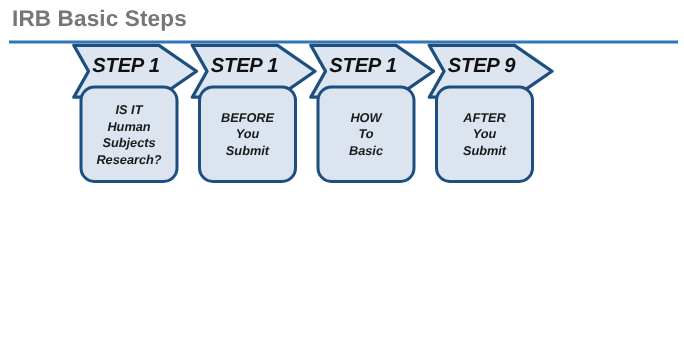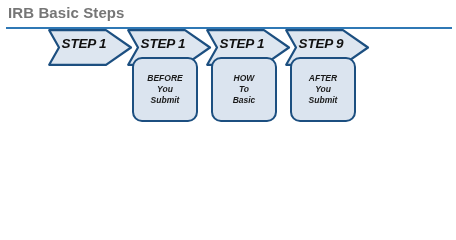--- a/index.html
+++ b/index.html
@@ -144,20 +144,26 @@
 
   <div class="steps-row">
 
     <div class="step step-1">
       <div class="step-chevron">
         <svg viewBox="0 0 86 37" xmlns="http://www.w3.org/2000/svg">
           <path d="M1.2 1.2 H58 L83 18.5 L58 35.8 H1.2 L11 18.5 Z" fill="#dde6f0" stroke="#1c4f80" stroke-width="2.2" stroke-linejoin="round"></path>
         </svg>
       </div>
       <div class="step-label">STEP 1</div>
+      <div class="step-box">
+        <div class="step-box-text">IS IT
+Human
+Subjects
+Research?</div>
+      </div>
     </div>
 
     <div class="step step-2">
       <div class="step-chevron">
         <svg viewBox="0 0 86 37" xmlns="http://www.w3.org/2000/svg">
           <path d="M1.2 1.2 H58 L83 18.5 L58 35.8 H1.2 L11 18.5 Z" fill="#dde6f0" stroke="#1c4f80" stroke-width="2.2" stroke-linejoin="round"></path>
         </svg>
       </div>
       <div class="step-label">STEP 1</div>
       <div class="step-box">

